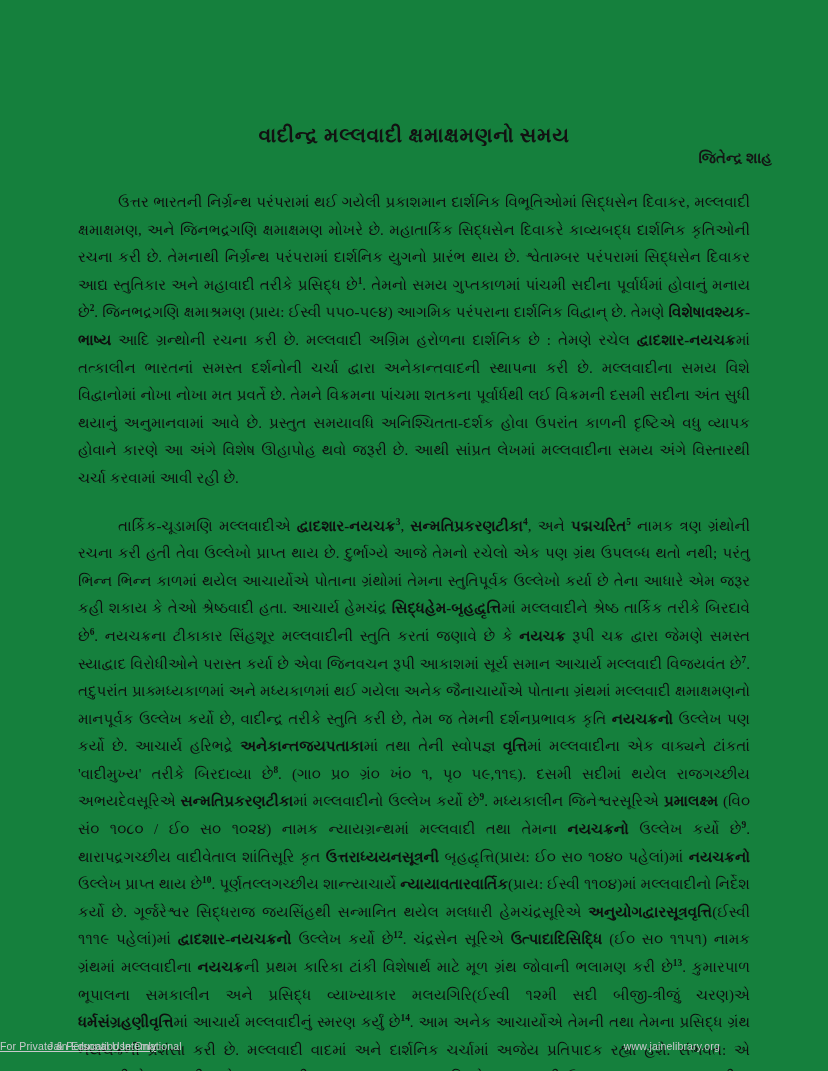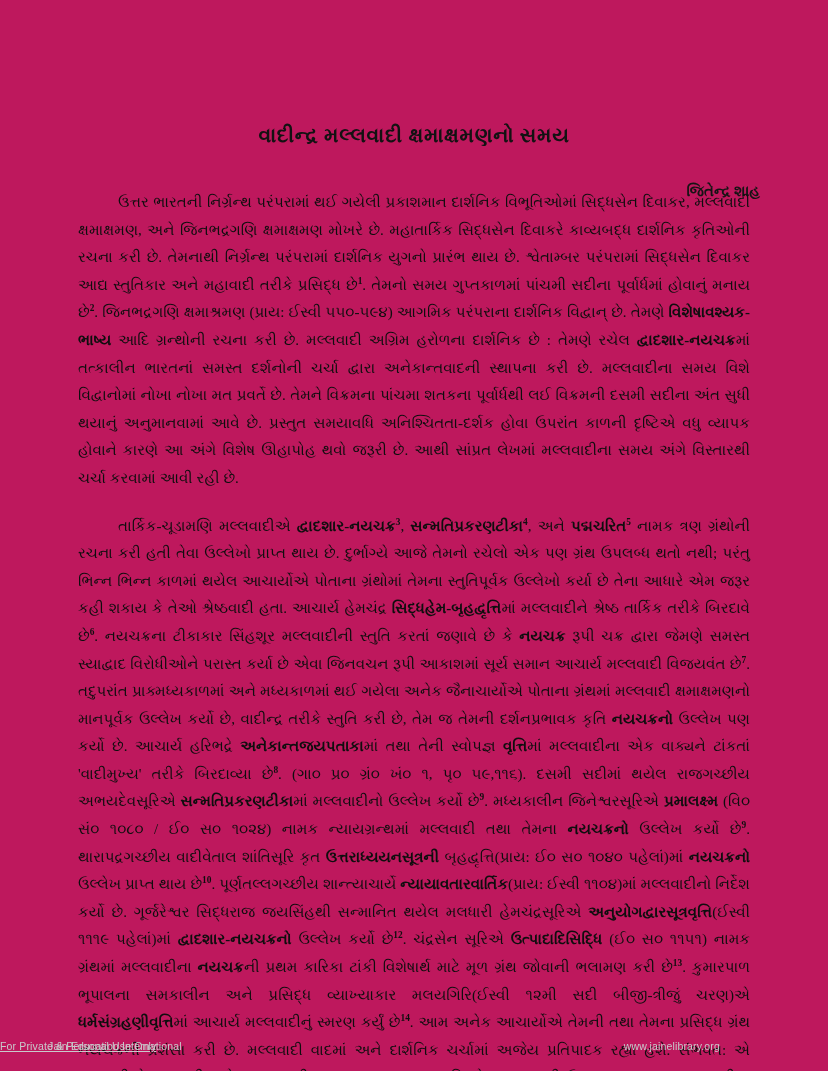--- a/index.html
+++ b/index.html
@@ -11,21 +11,21 @@
     height: 1071px;
     background: #ffffff;
     font-family: "Liberation Sans", sans-serif;
     overflow: hidden;
     position: relative;
   }
 
   .page {
     position: absolute;
     inset: 0;
-    background: #be185d;
+    background: #15803d;
   }
 
   
   .title {
     position: absolute;
     top: 108px;
     left: 0;
     width: 828px;
     text-align: center;
     font-family: "Liberation Serif", "DejaVu Serif", serif;
@@ -33,28 +33,27 @@
     font-weight: bold;
     letter-spacing: 0.6px;
     color: #121212;
     line-height: 1.3;
   }
 
   
   .byline {
     position: absolute;
     top: 150px;
-    left: 0;
+    left: 12px;
     width: 760px;
     text-align: right;
     font-family: "Liberation Serif", "DejaVu Serif", serif;
     font-size: 15px;
     font-weight: bold;
     color: #141414;
-    margin-top: 33px;
   }
 
   
   .body-col {
     position: absolute;
     top: 186px;
     left: 78px;
     width: 672px;
     font-family: "Liberation Serif", "DejaVu Serif", serif;
     font-size: 15.1px;

